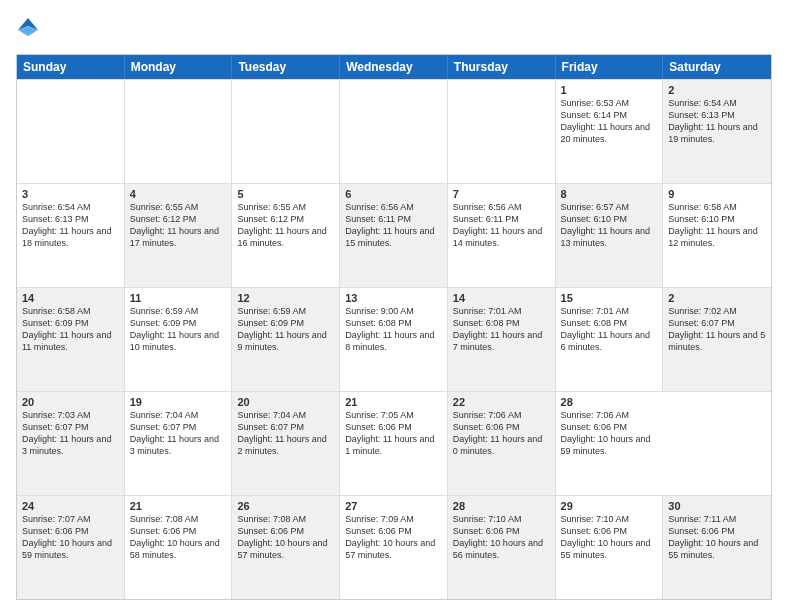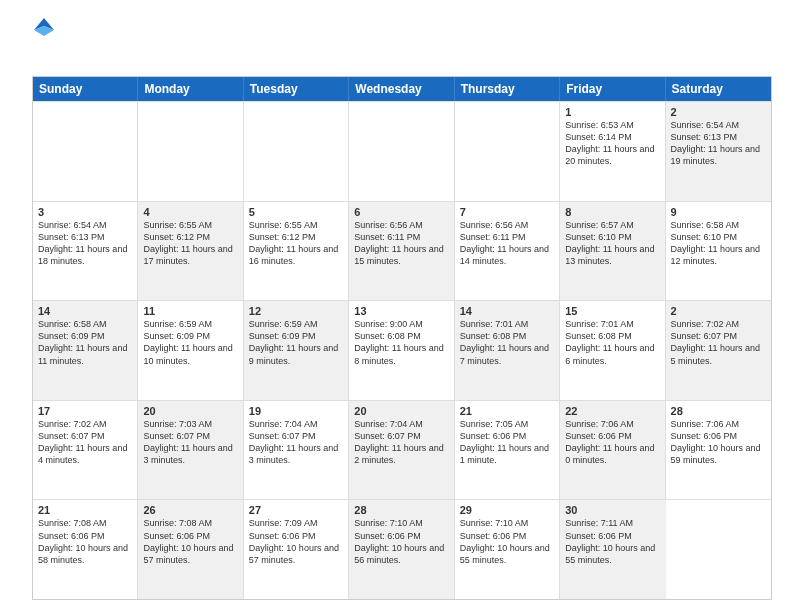--- a/index.html
+++ b/index.html
@@ -6,24 +6,23 @@
     body {
       font-family: Arial, sans-serif;
       background: #fff;
       width: 792px;
       height: 612px;
       overflow: hidden;
     }
     .page {
       width: 792px;
       height: 612px;
-      padding: 16px 20px 12px 32px;
+      padding: 16px 20px 12px 16px;
       display: flex;
       flex-direction: column;
-      gap: 22px;
     }
     .header {
       display: flex;
       justify-content: space-between;
       align-items: flex-start;
       margin-bottom: 10px;
     }
     .logo {
       display: flex;
       align-items: center;
@@ -247,26 +246,20 @@
 Daylight: 11 hours and 6 minutes.</div>
           </div>
           <div class="cal-cell shaded">
             <span class="day-num">2</span>
             <div class="day-info">Sunrise: 7:02 AM
 Sunset: 6:07 PM
 Daylight: 11 hours and 5 minutes.</div>
           </div>
         </div>
         <div class="cal-row">
-          <div class="cal-cell">
-            <span class="day-num">17</span>
-            <div class="day-info">Sunrise: 7:02 AM
-Sunset: 6:07 PM
-Daylight: 11 hours and 4 minutes.</div>
-          </div>
           <div class="cal-cell shaded">
             <span class="day-num">20</span>
             <div class="day-info">Sunrise: 7:03 AM
 Sunset: 6:07 PM
 Daylight: 11 hours and 3 minutes.</div>
           </div>
           <div class="cal-cell">
             <span class="day-num">19</span>
             <div class="day-info">Sunrise: 7:04 AM
 Sunset: 6:07 PM
@@ -291,20 +284,26 @@
 Daylight: 11 hours and 0 minutes.</div>
           </div>
           <div class="cal-cell">
             <span class="day-num">28</span>
             <div class="day-info">Sunrise: 7:06 AM
 Sunset: 6:06 PM
 Daylight: 10 hours and 59 minutes.</div>
           </div>
         </div>
         <div class="cal-row">
+          <div class="cal-cell shaded">
+            <span class="day-num">24</span>
+            <div class="day-info">Sunrise: 7:07 AM
+Sunset: 6:06 PM
+Daylight: 10 hours and 59 minutes.</div>
+          </div>
           <div class="cal-cell">
             <span class="day-num">21</span>
             <div class="day-info">Sunrise: 7:08 AM
 Sunset: 6:06 PM
 Daylight: 10 hours and 58 minutes.</div>
           </div>
           <div class="cal-cell shaded">
             <span class="day-num">26</span>
             <div class="day-info">Sunrise: 7:08 AM
 Sunset: 6:06 PM

